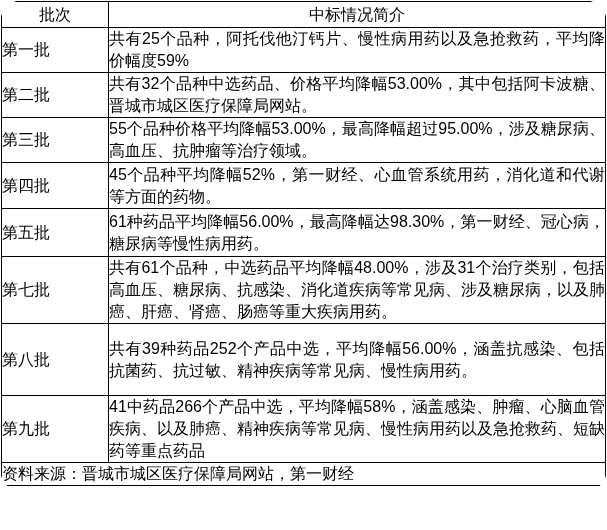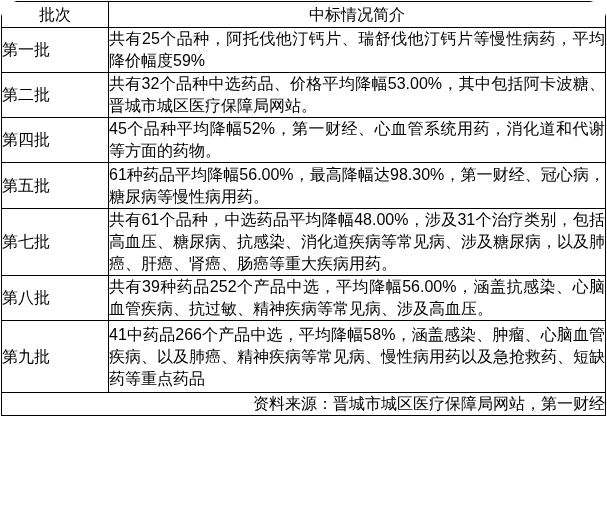--- a/index.html
+++ b/index.html
@@ -51,21 +51,21 @@
   tbody tr:nth-child(2) { height: 44px; }
   tbody tr:nth-child(3) { height: 43px; }
   tbody tr:nth-child(4) { height: 46px; }
   tbody tr:nth-child(5) { height: 48px; }
   tbody tr:nth-child(6) { height: 42px; }
   tbody tr:nth-child(7) { height: 72px; }
   tbody tr:nth-child(8) { height: 61px; }
   tbody tr:nth-child(9) { height: 71px; }
   td.footer-cell {
     height: 22px;
-    text-align: right;
+    text-align: left;
     padding-left: 108px;
   }
 </style>
 </head>
 <body>
 
 <div class="screenshot">
   <table class="batch-table">
     <colgroup>
       <col class="col-batch">
@@ -73,41 +73,45 @@
     </colgroup>
     <thead>
       <tr>
         <th class="hdr-batch">批次</th>
         <th class="hdr-summary">中标情况简介</th>
       </tr>
     </thead>
     <tbody>
       <tr>
         <td class="batch-cell">第一批</td>
-        <td class="summary-cell">共有25个品种，阿托伐他汀钙片、瑞舒伐他汀钙片等慢性病药，平均降价幅度59%</td>
+        <td class="summary-cell">共有25个品种，阿托伐他汀钙片、慢性病用药以及急抢救药，平均降价幅度59%</td>
       </tr>
       <tr>
         <td class="batch-cell">第二批</td>
         <td class="summary-cell">共有32个品种中选药品、价格平均降幅53.00%，其中包括阿卡波糖、晋城市城区医疗保障局网站。</td>
+      </tr>
+      <tr>
+        <td class="batch-cell">第三批</td>
+        <td class="summary-cell">55个品种价格平均降幅53.00%，最高降幅超过95.00%，涉及糖尿病、高血压、抗肿瘤等治疗领域。</td>
       </tr>
       <tr>
         <td class="batch-cell">第四批</td>
         <td class="summary-cell">45个品种平均降幅52%，第一财经、心血管系统用药，消化道和代谢等方面的药物。</td>
       </tr>
       <tr>
         <td class="batch-cell">第五批</td>
         <td class="summary-cell">61种药品平均降幅56.00%，最高降幅达98.30%，第一财经、冠心病，糖尿病等慢性病用药。</td>
       </tr>
       <tr>
         <td class="batch-cell">第七批</td>
         <td class="summary-cell">共有61个品种，中选药品平均降幅48.00%，涉及31个治疗类别，包括高血压、糖尿病、抗感染、消化道疾病等常见病、涉及糖尿病，以及肺癌、肝癌、肾癌、肠癌等重大疾病用药。</td>
       </tr>
       <tr>
         <td class="batch-cell">第八批</td>
-        <td class="summary-cell">共有39种药品252个产品中选，平均降幅56.00%，涵盖抗感染、心脑血管疾病、抗过敏、精神疾病等常见病、涉及高血压。</td>
+        <td class="summary-cell">共有39种药品252个产品中选，平均降幅56.00%，涵盖抗感染、包括抗菌药、抗过敏、精神疾病等常见病、慢性病用药。</td>
       </tr>
       <tr>
         <td class="batch-cell">第九批</td>
         <td class="summary-cell">41中药品266个产品中选，平均降幅58%，涵盖感染、肿瘤、心脑血管疾病、以及肺癌、精神疾病等常见病、慢性病用药以及急抢救药、短缺药等重点药品</td>
       </tr>
     </tbody>
     <tfoot>
       <tr>
         <td class="footer-cell" colspan="2">资料来源：晋城市城区医疗保障局网站，第一财经</td>
       </tr>

